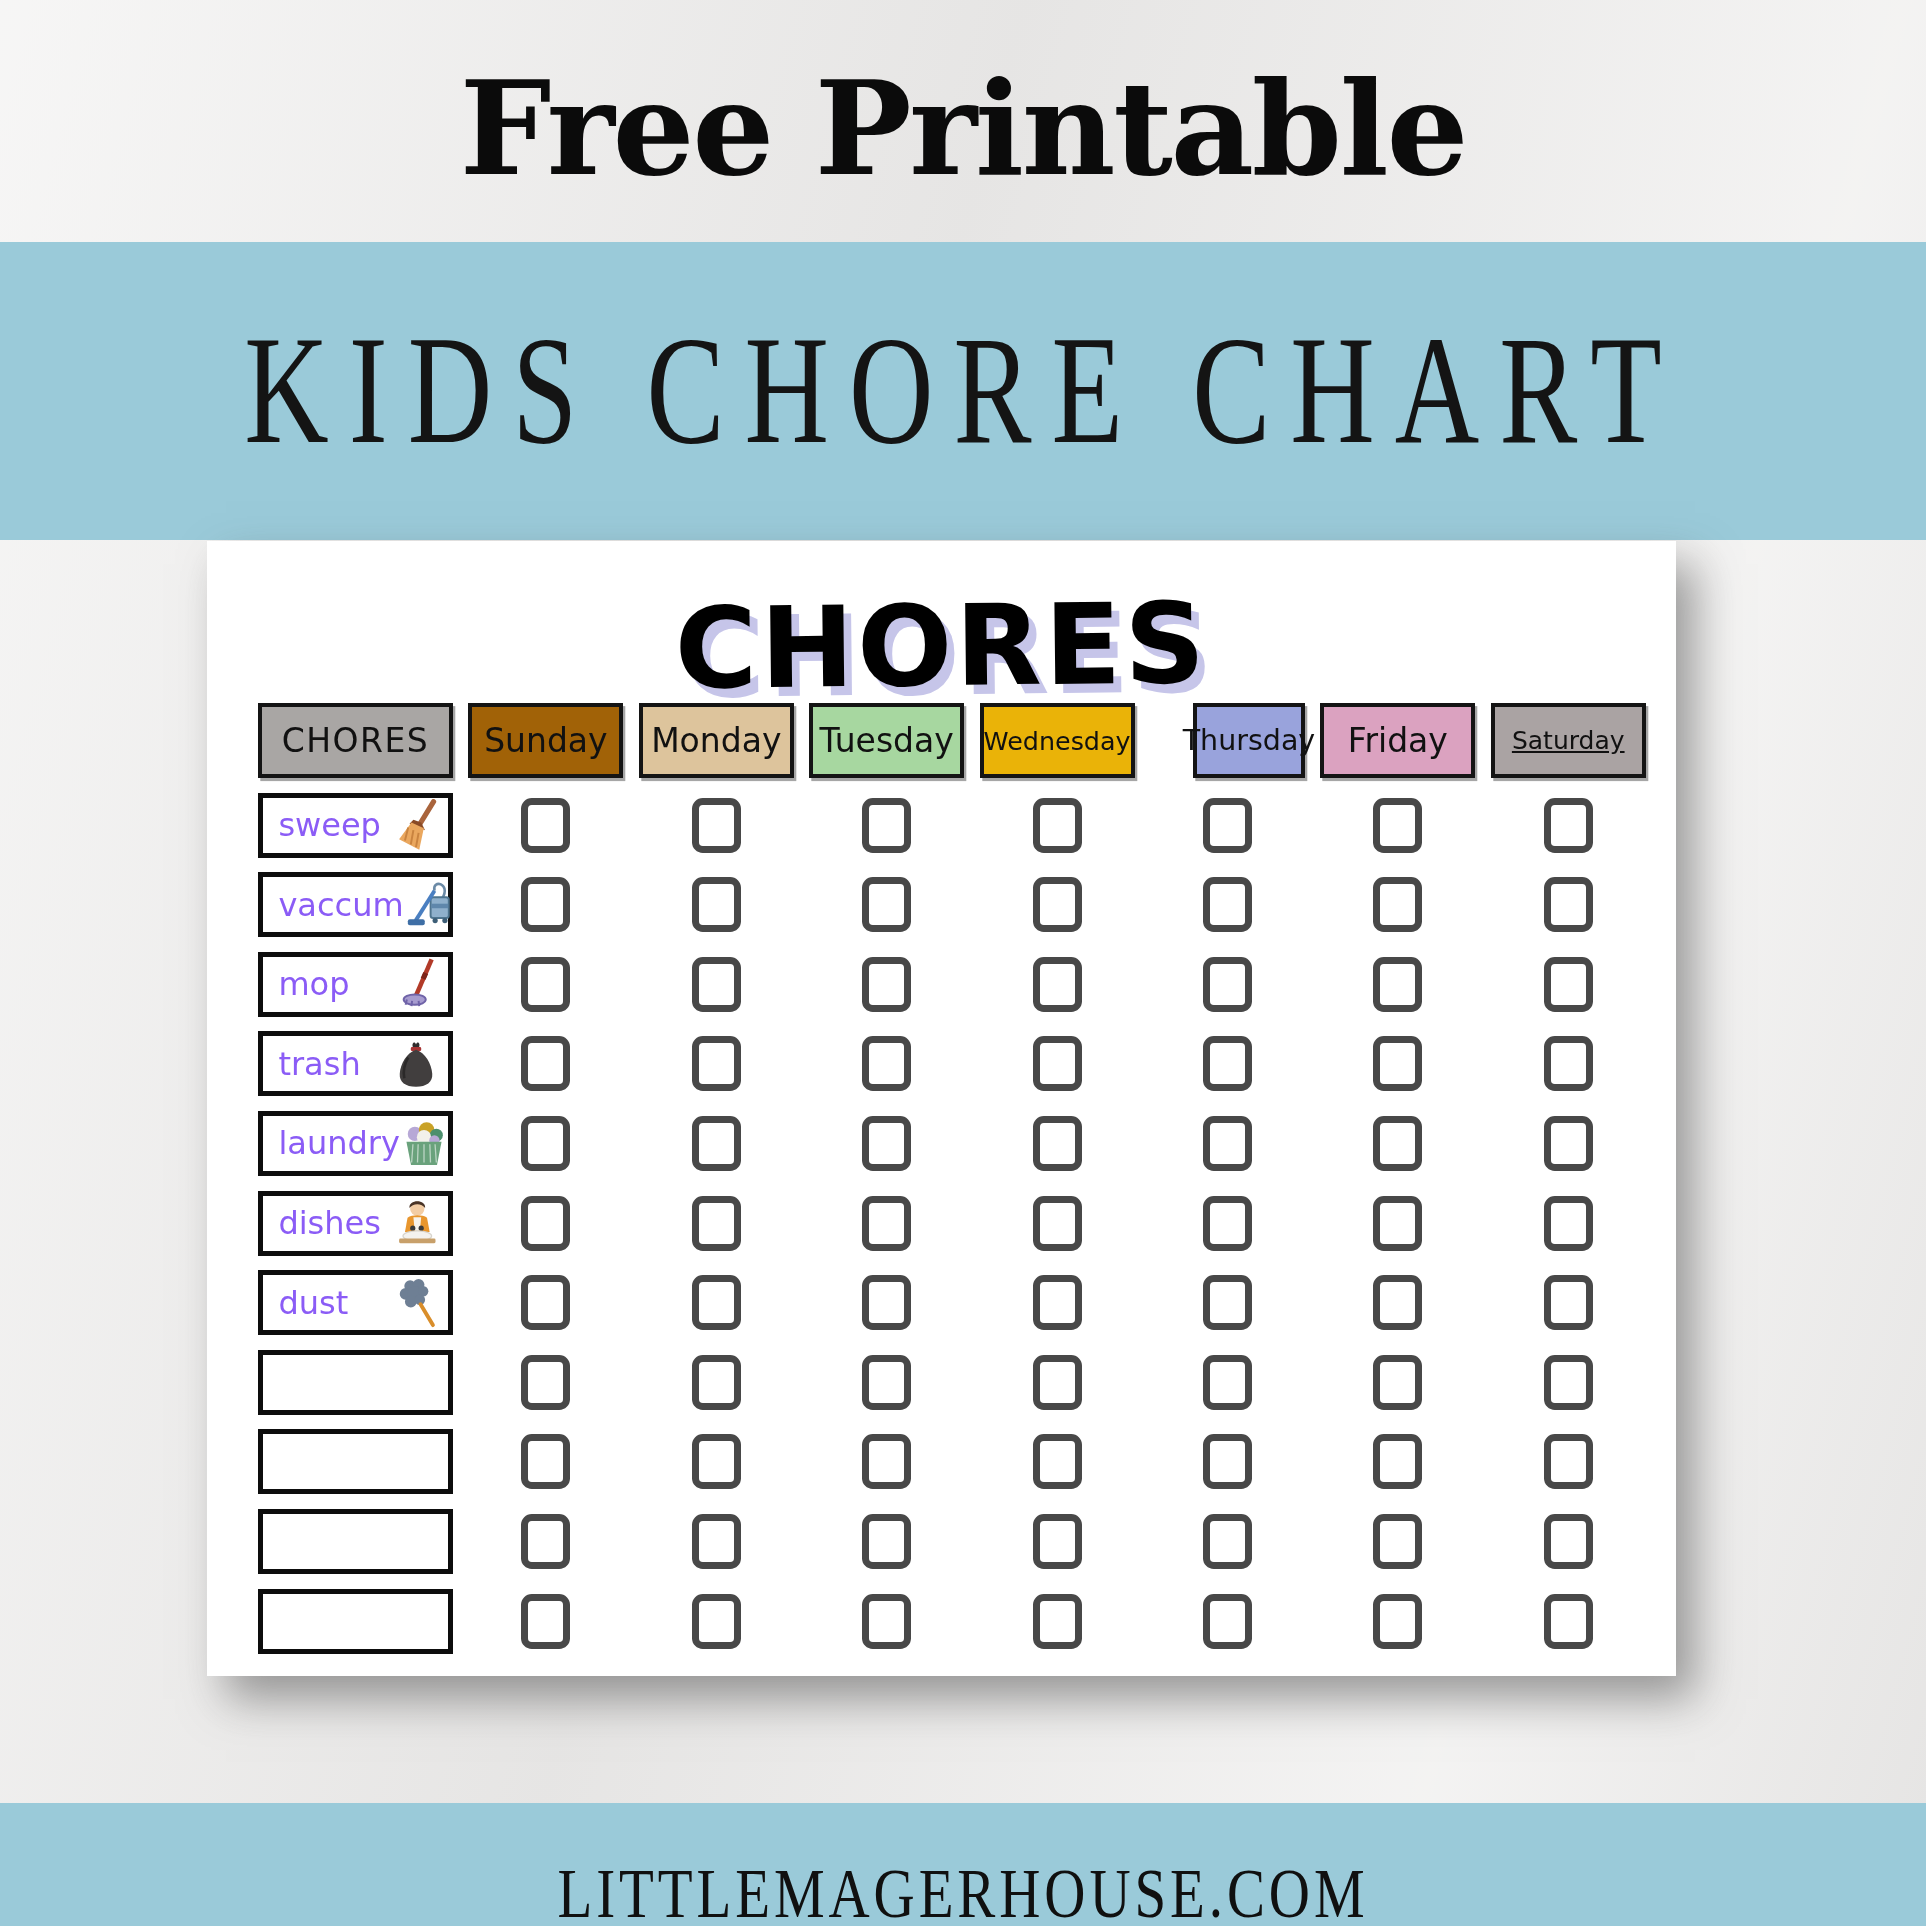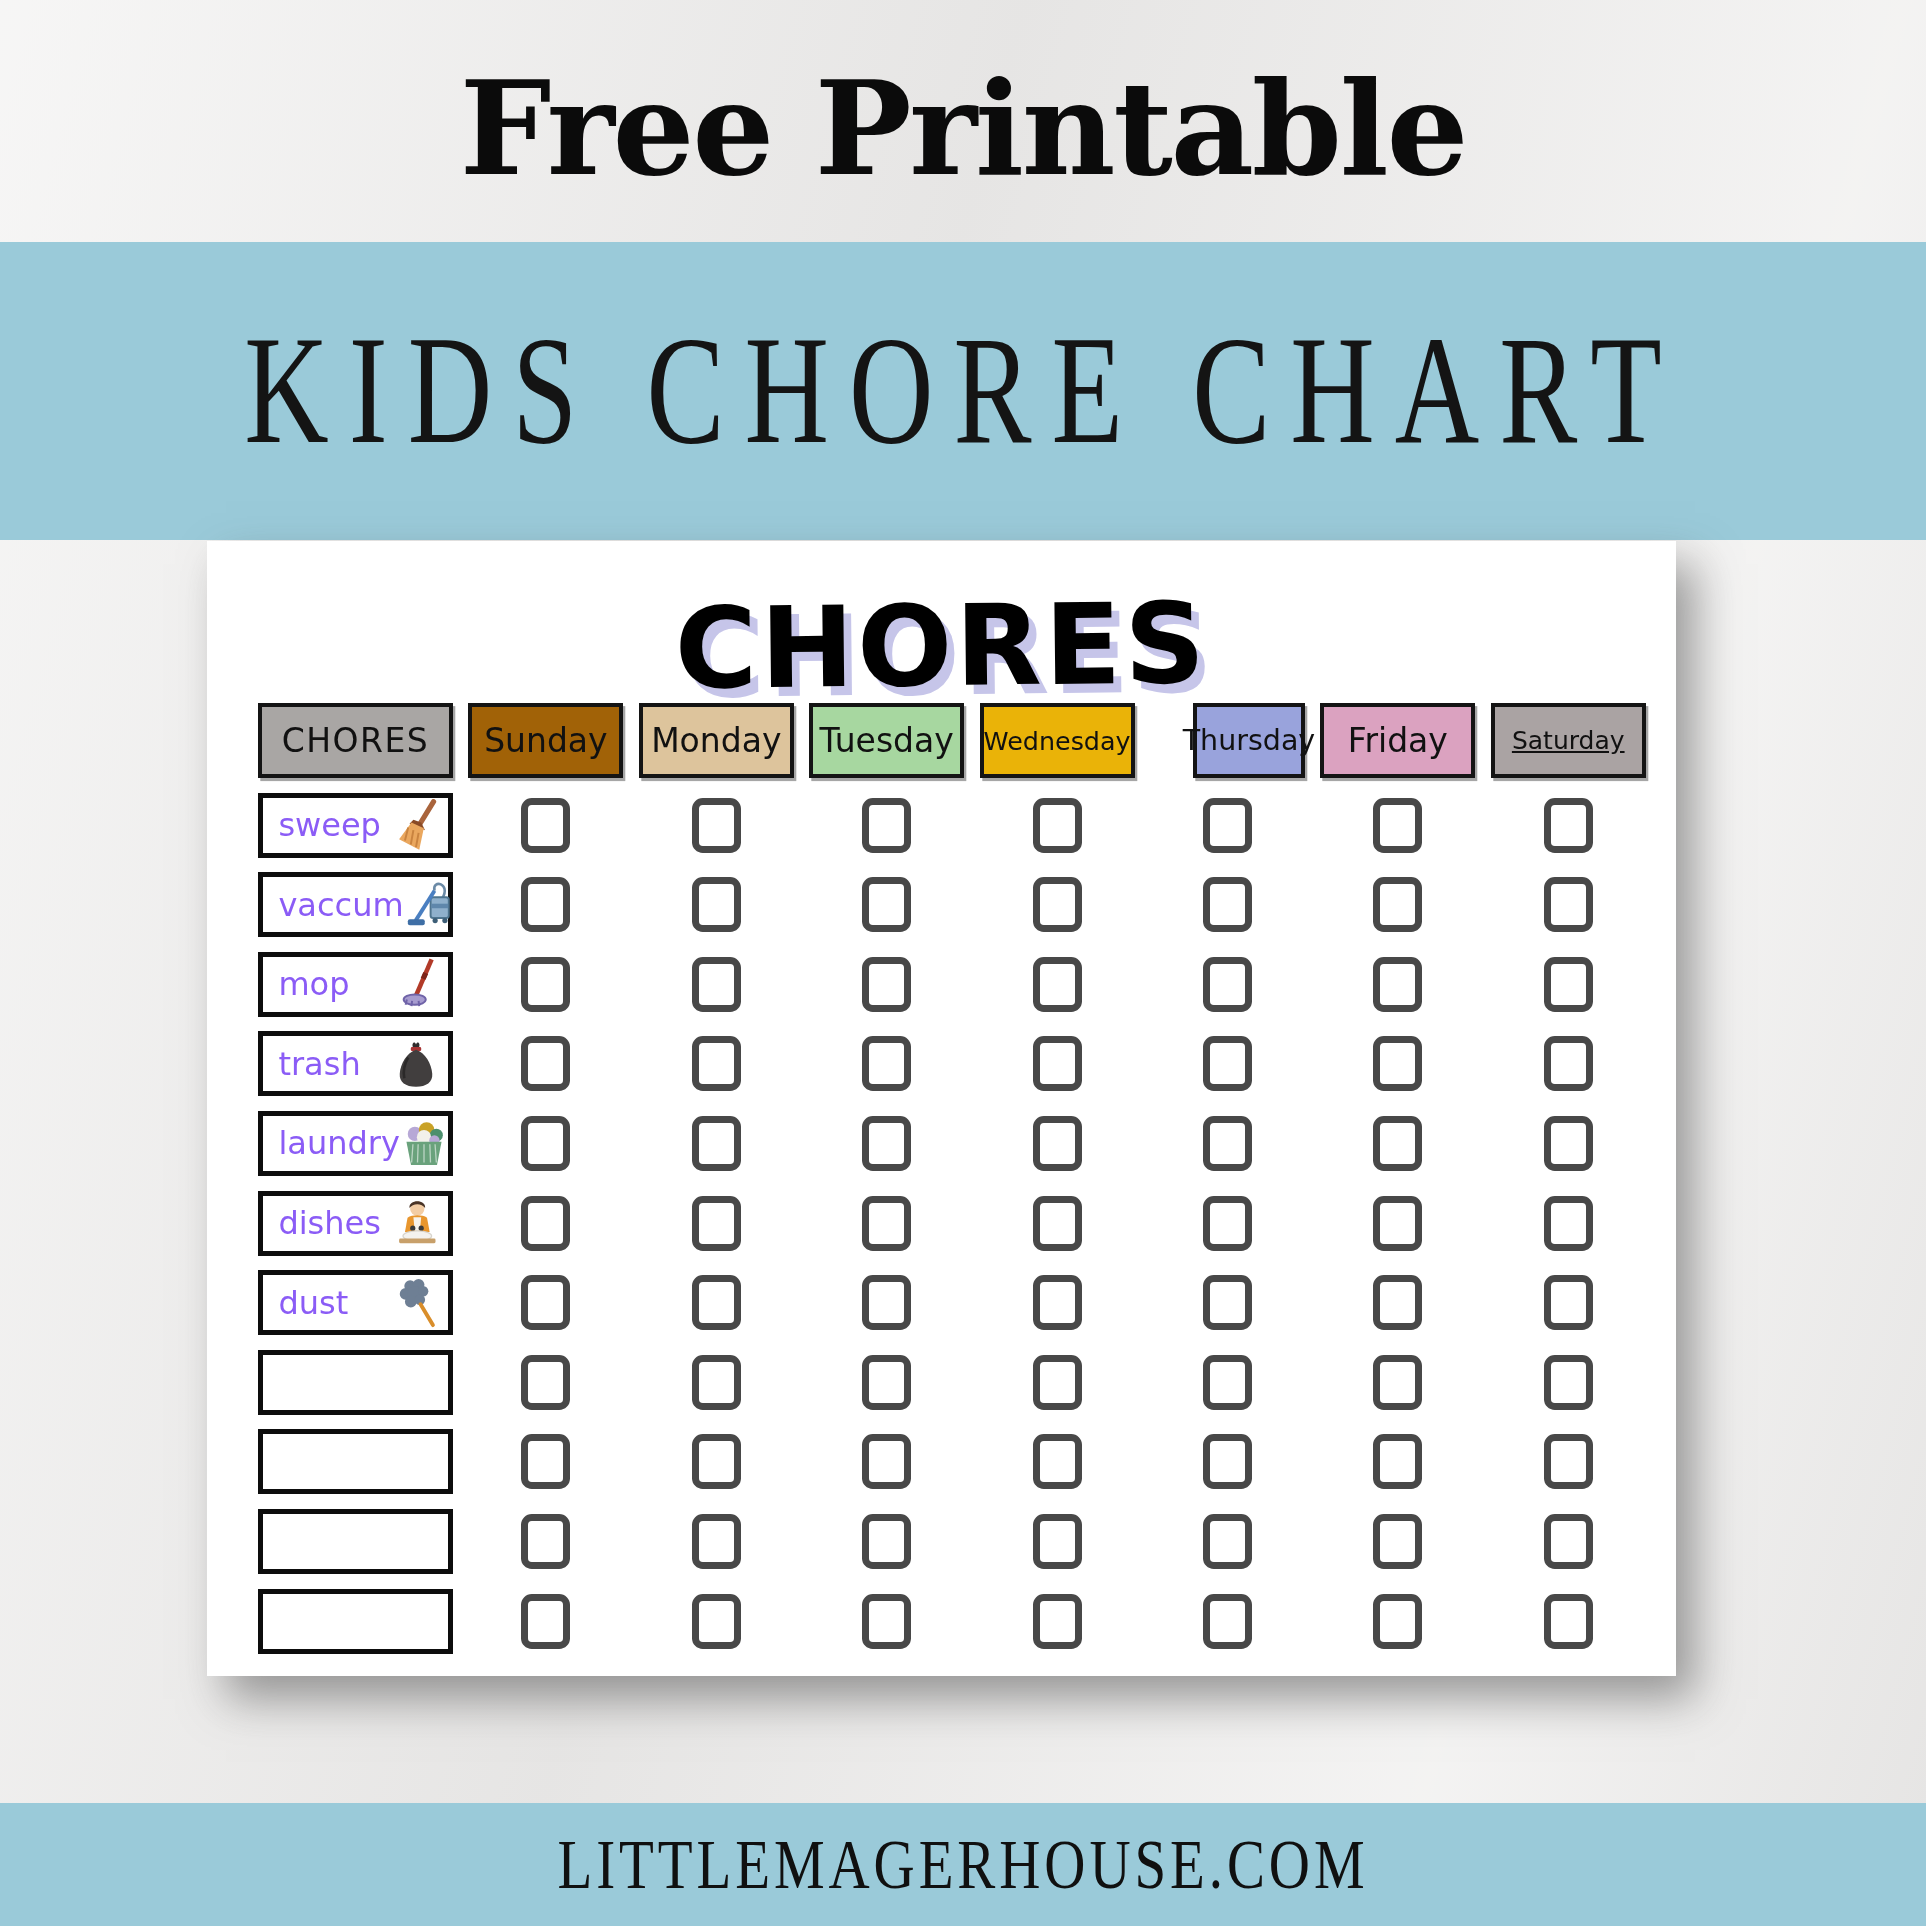--- a/index.html
+++ b/index.html
@@ -439,18 +439,18 @@
         </div>
         <div class="cbx-cell">
           <div class="cbx"></div>
         </div>
         <div class="cbx-cell">
           <div class="cbx"></div>
         </div>
       </div>
   </div>
 
-  <div class="footer" id="footer" style="background: rgb(154, 202, 217);">
+  <div class="footer" id="footer" style="background: rgb(154, 202, 217); align-items: flex-end;">
     <div class="footer-text">LITTLEMAGERHOUSE.COM</div>
   </div>
 
 </div>
 
 
 </body></html>

